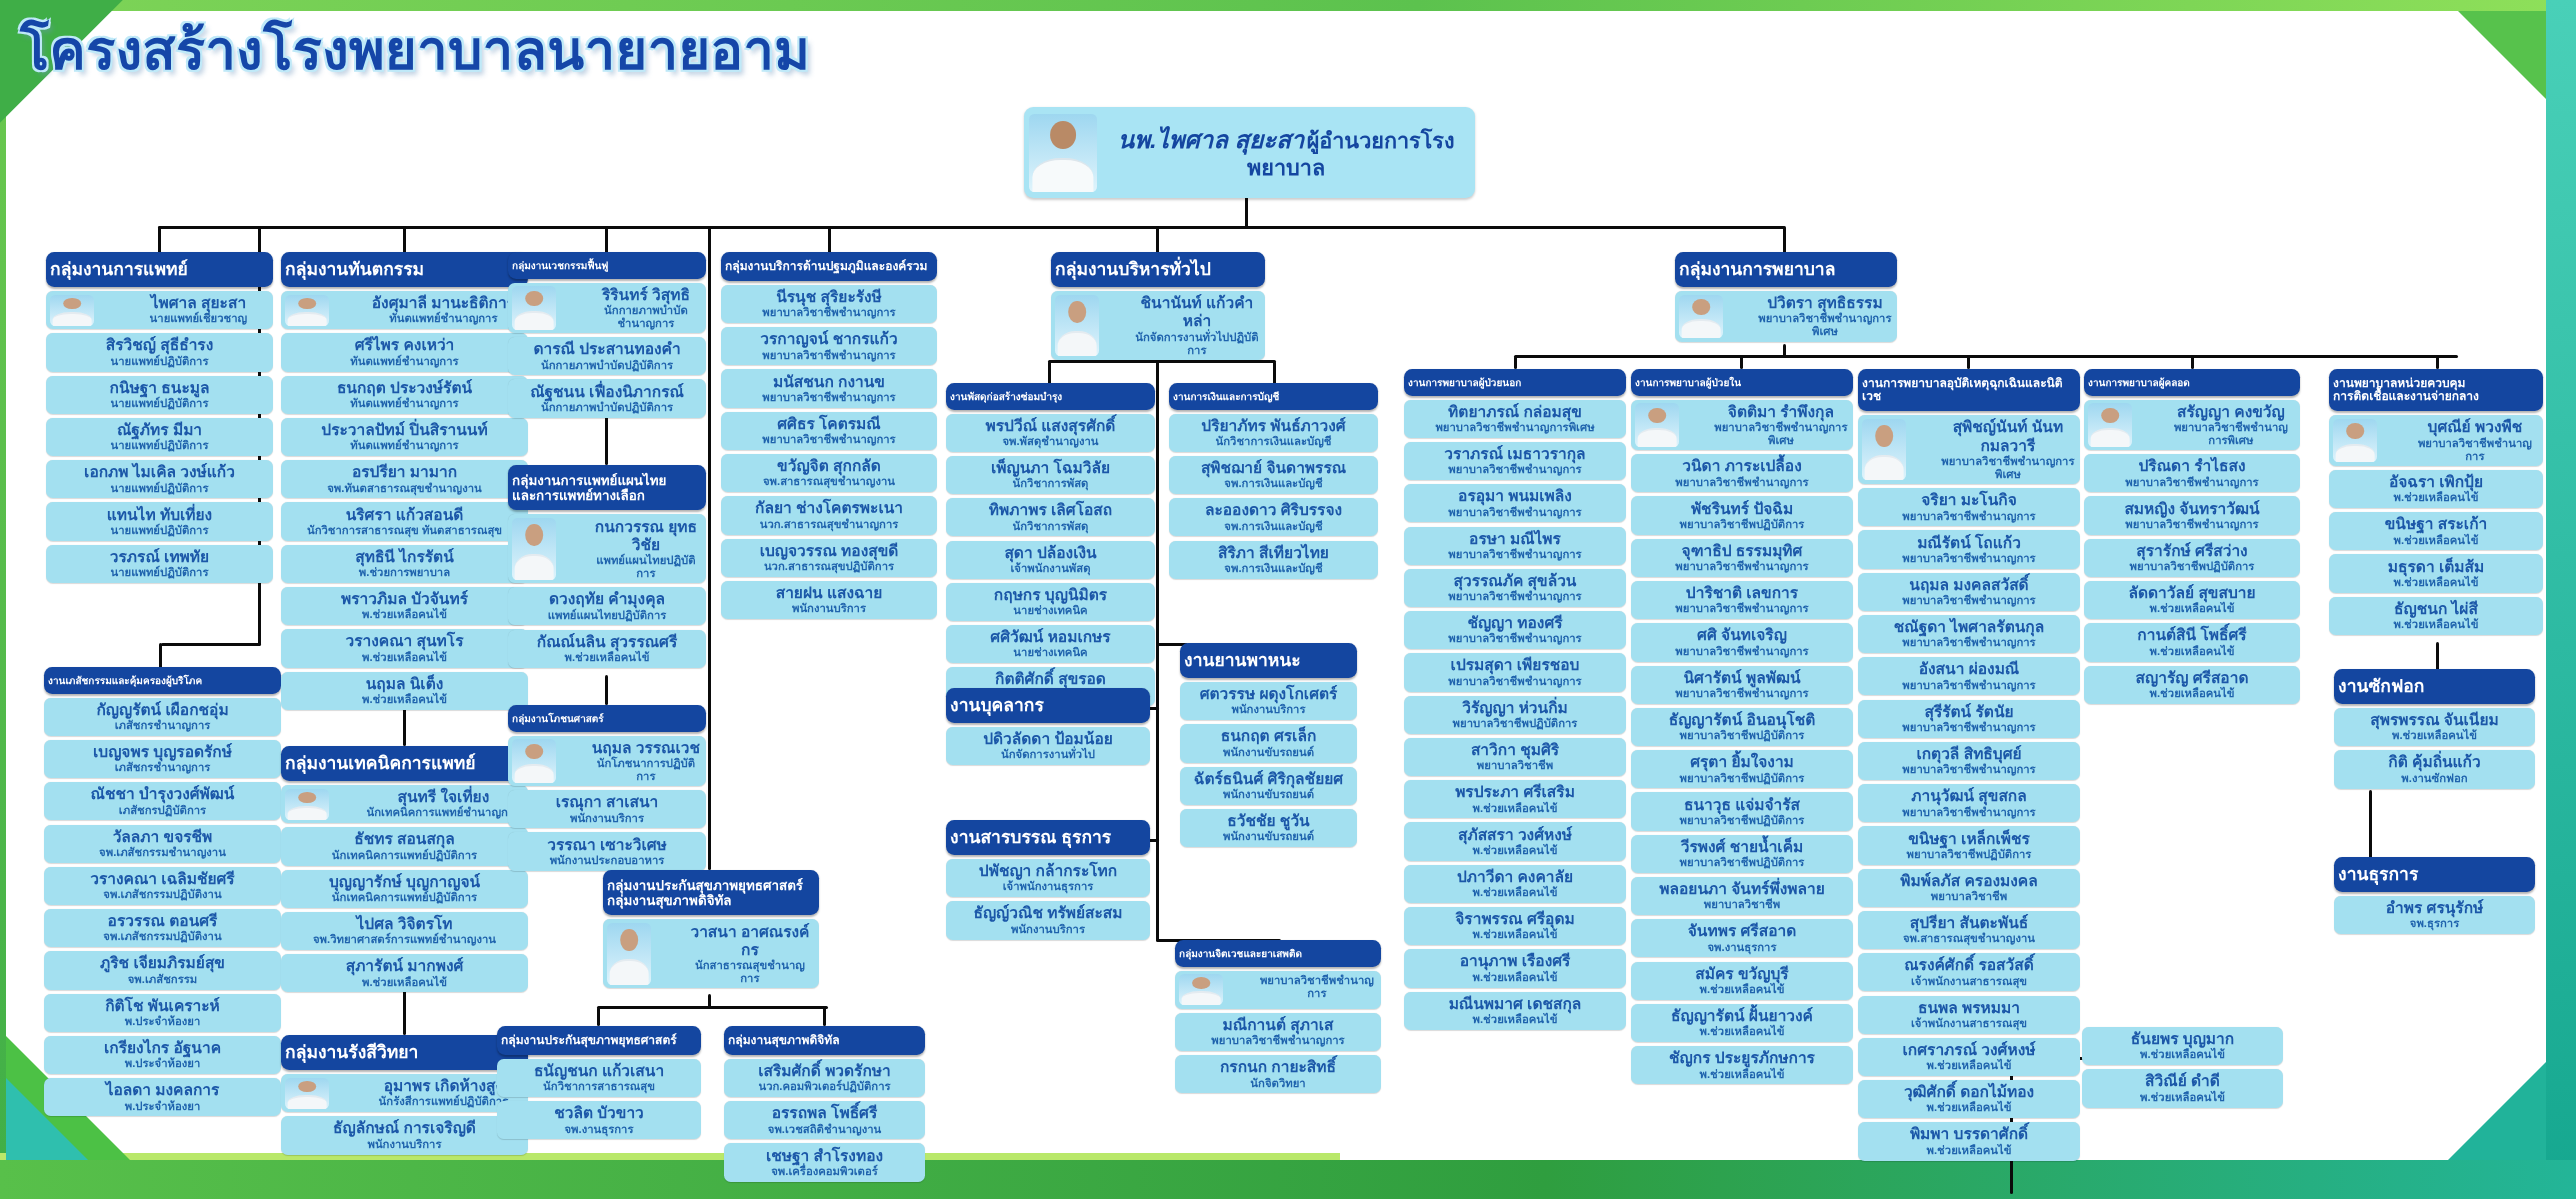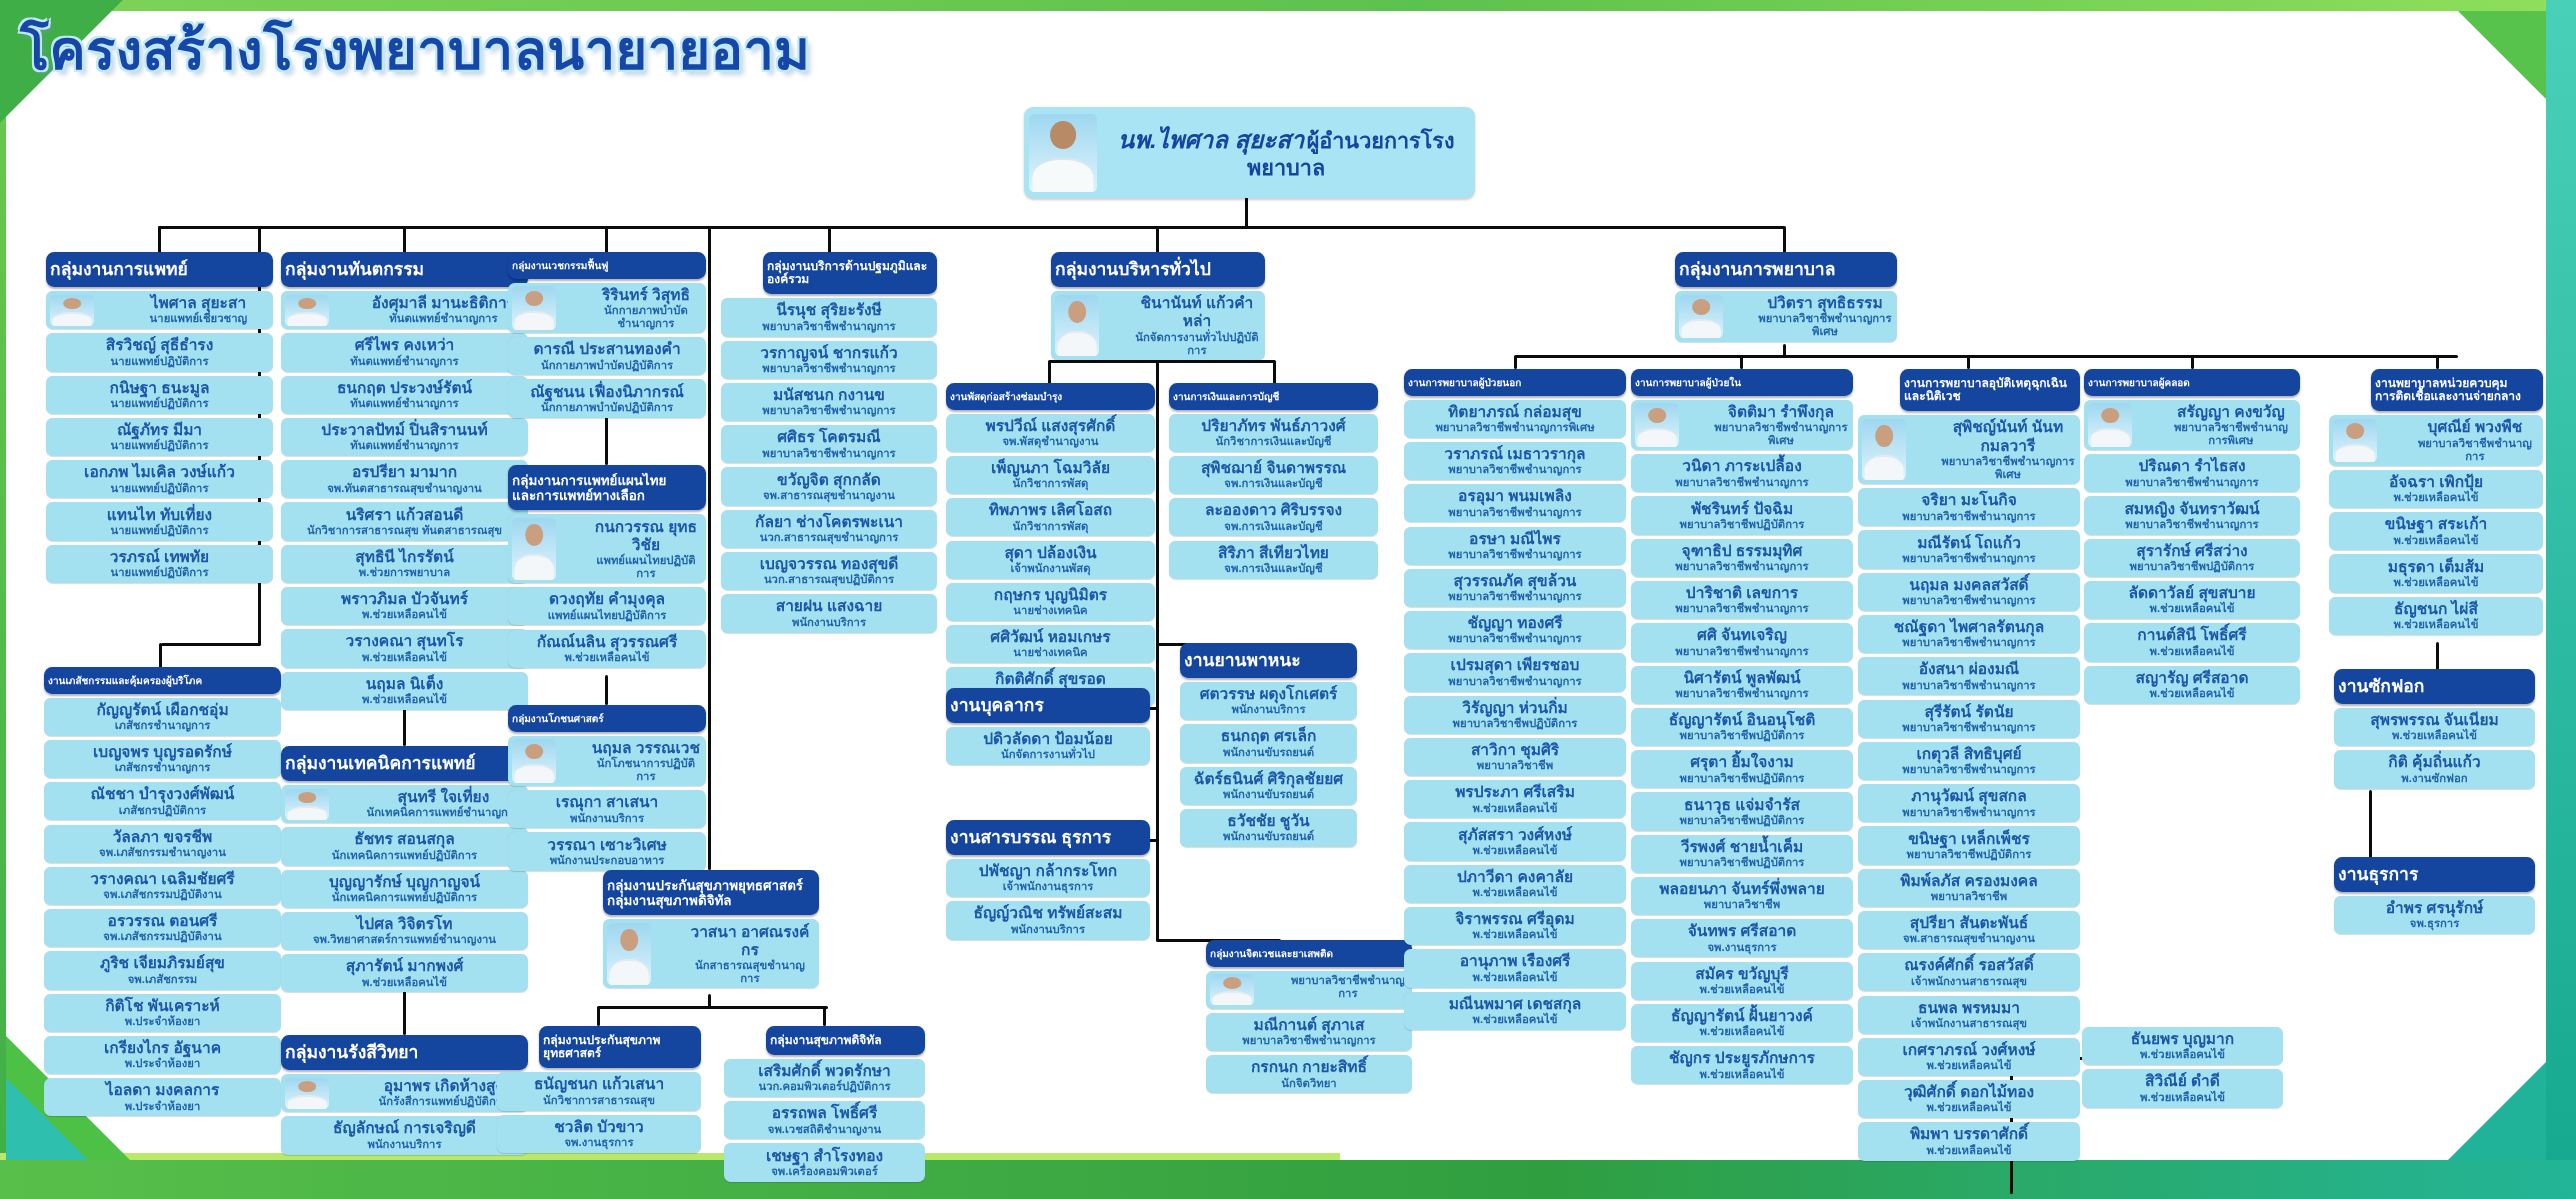--- a/index.html
+++ b/index.html
@@ -41,21 +41,21 @@
   .d-photo{position:relative;flex:0 0 68px;height:78px;margin-left:5.2px;border-radius:5.2px;background:linear-gradient(#9ed7f0,#dff4fc);overflow:hidden;}
   .d-photo::before{content:"";position:absolute;top:9%;left:50%;transform:translateX(-50%);width:38%;height:36%;background:#b98a66;border-radius:50%;}
   .d-photo::after{content:"";position:absolute;bottom:-10%;left:50%;transform:translateX(-50%);width:90%;height:50%;background:#f7fafb;border-radius:46% 46% 0 0;border-top:2.6px solid #dde6ec;}
 
   
   .group{position:absolute;z-index:5;}
   .group-header{background:#1446a0;color:#ffffff;font-weight:bold;font-size:17.5px;line-height:1.12;
     border-radius:8.2px;padding:7.7px 4.1px;box-shadow:0 1.5px 2.1px rgba(0,0,0,.3);}
   .group-header.md{font-size:10px;}
   .group-header.sm{font-size:13.4px;}
-  .group-header.xs{font-size:12px;margin-left:42px;}
+  .group-header.xs{font-size:12px;}
   .group-header .line{display:block;}
   .member{position:relative;background:#a3e0f0;border-radius:6.7px;margin-top:4.1px;padding:3.1px 5.2px;text-align:center;min-height:32px;
     box-shadow:0 0.5px 1px rgba(0,0,0,.15);}
   .member.has-photo{padding-left:83px;}
   .m-name{display:block;font-size:15.5px;font-weight:bold;color:#1b57a8;line-height:1.18;}
   .m-role{display:block;font-size:11.3px;color:#1f63ad;line-height:1.15;font-weight:bold;}
 
   
   .c{position:absolute;background:#0b0b0b;border-radius:2.1px;z-index:3;}
 </style>
@@ -618,21 +618,21 @@
     <span class="m-role">เจ้าพนักงานธุรการ</span>
   </div>
         <div class="member">
 
     <span class="m-name">ธัญญ์วณิช  ทรัพย์สะสม</span>
     <span class="m-role">พนักงานบริการ</span>
   </div>
       </div>
   </section>
 
-  <section class="group" style="left:1206px;top:940px;width:206px">
+  <section class="group" style="left:1175px;top:940px;width:206px">
     <div class="group-header md"><span>กลุ่มงานจิตเวชและยาเสพติด</span></div>
     <div>
         <div class="member has-photo">
     <span class="photo"></span>
     <span class="m-name"></span>
     <span class="m-role">พยาบาลวิชาชีพชำนาญการ</span>
   </div>
         <div class="member">
 
     <span class="m-name">มณีกานต์  สุภาเส</span>

